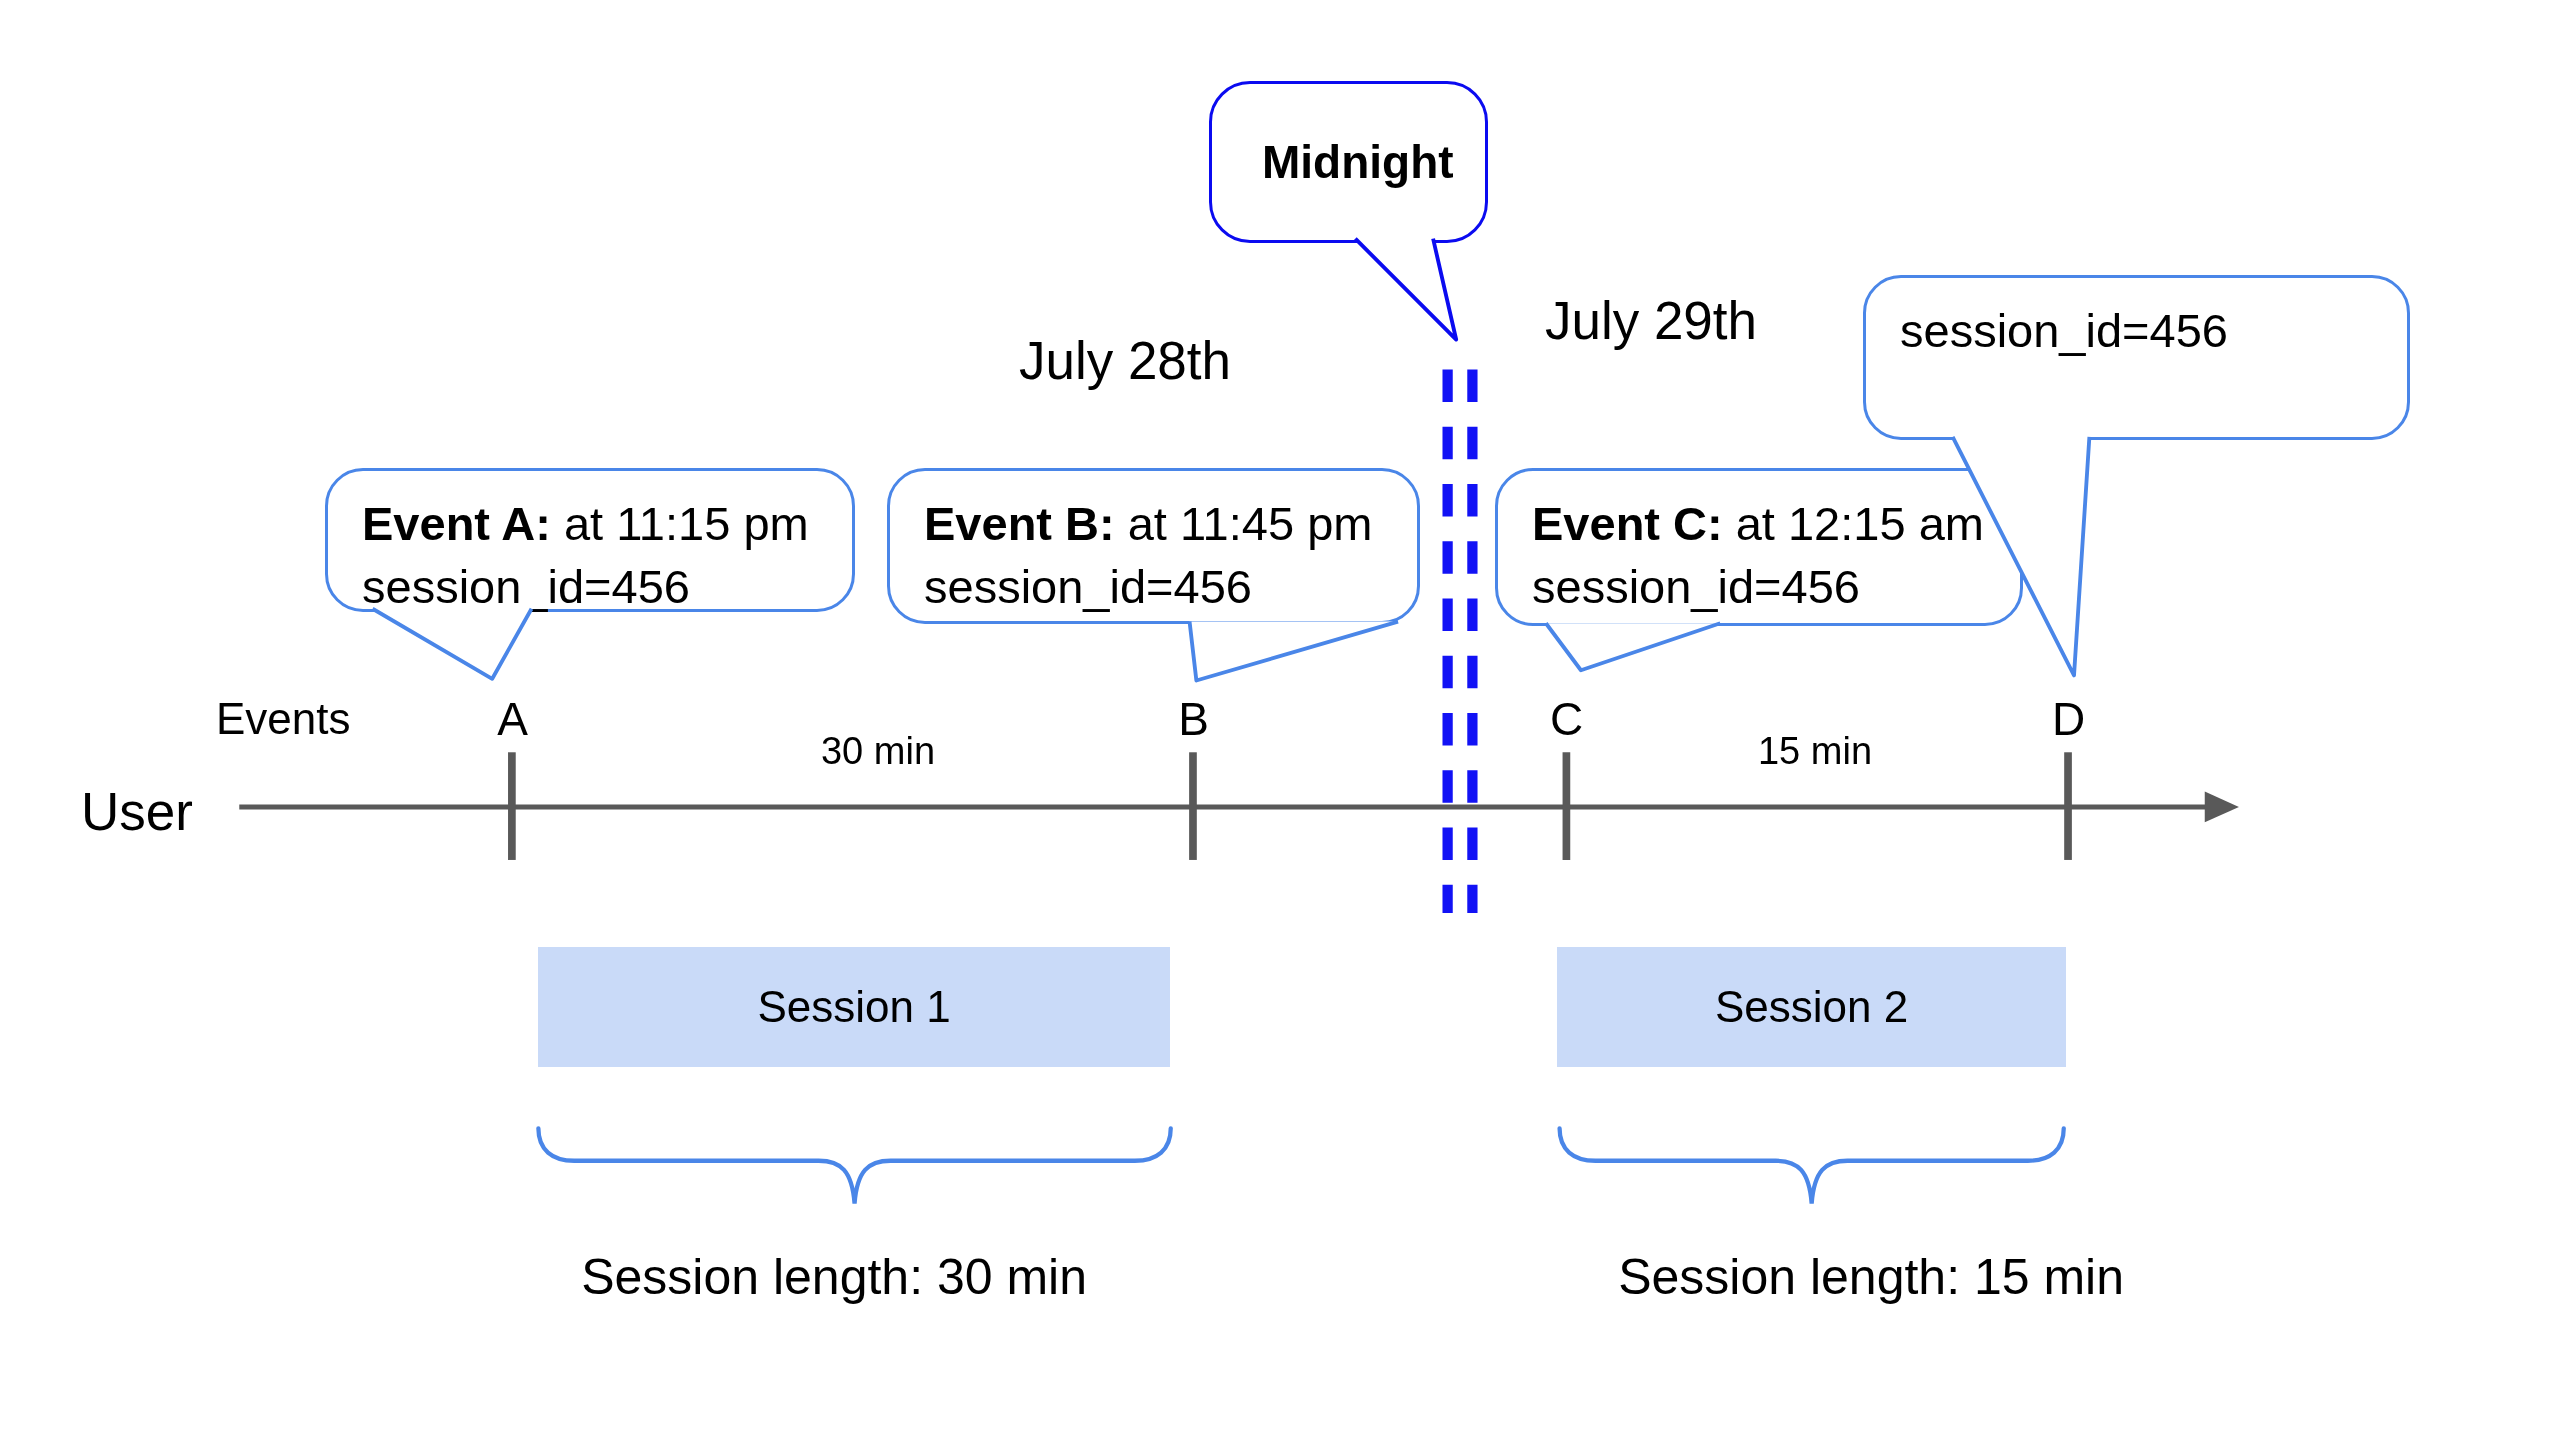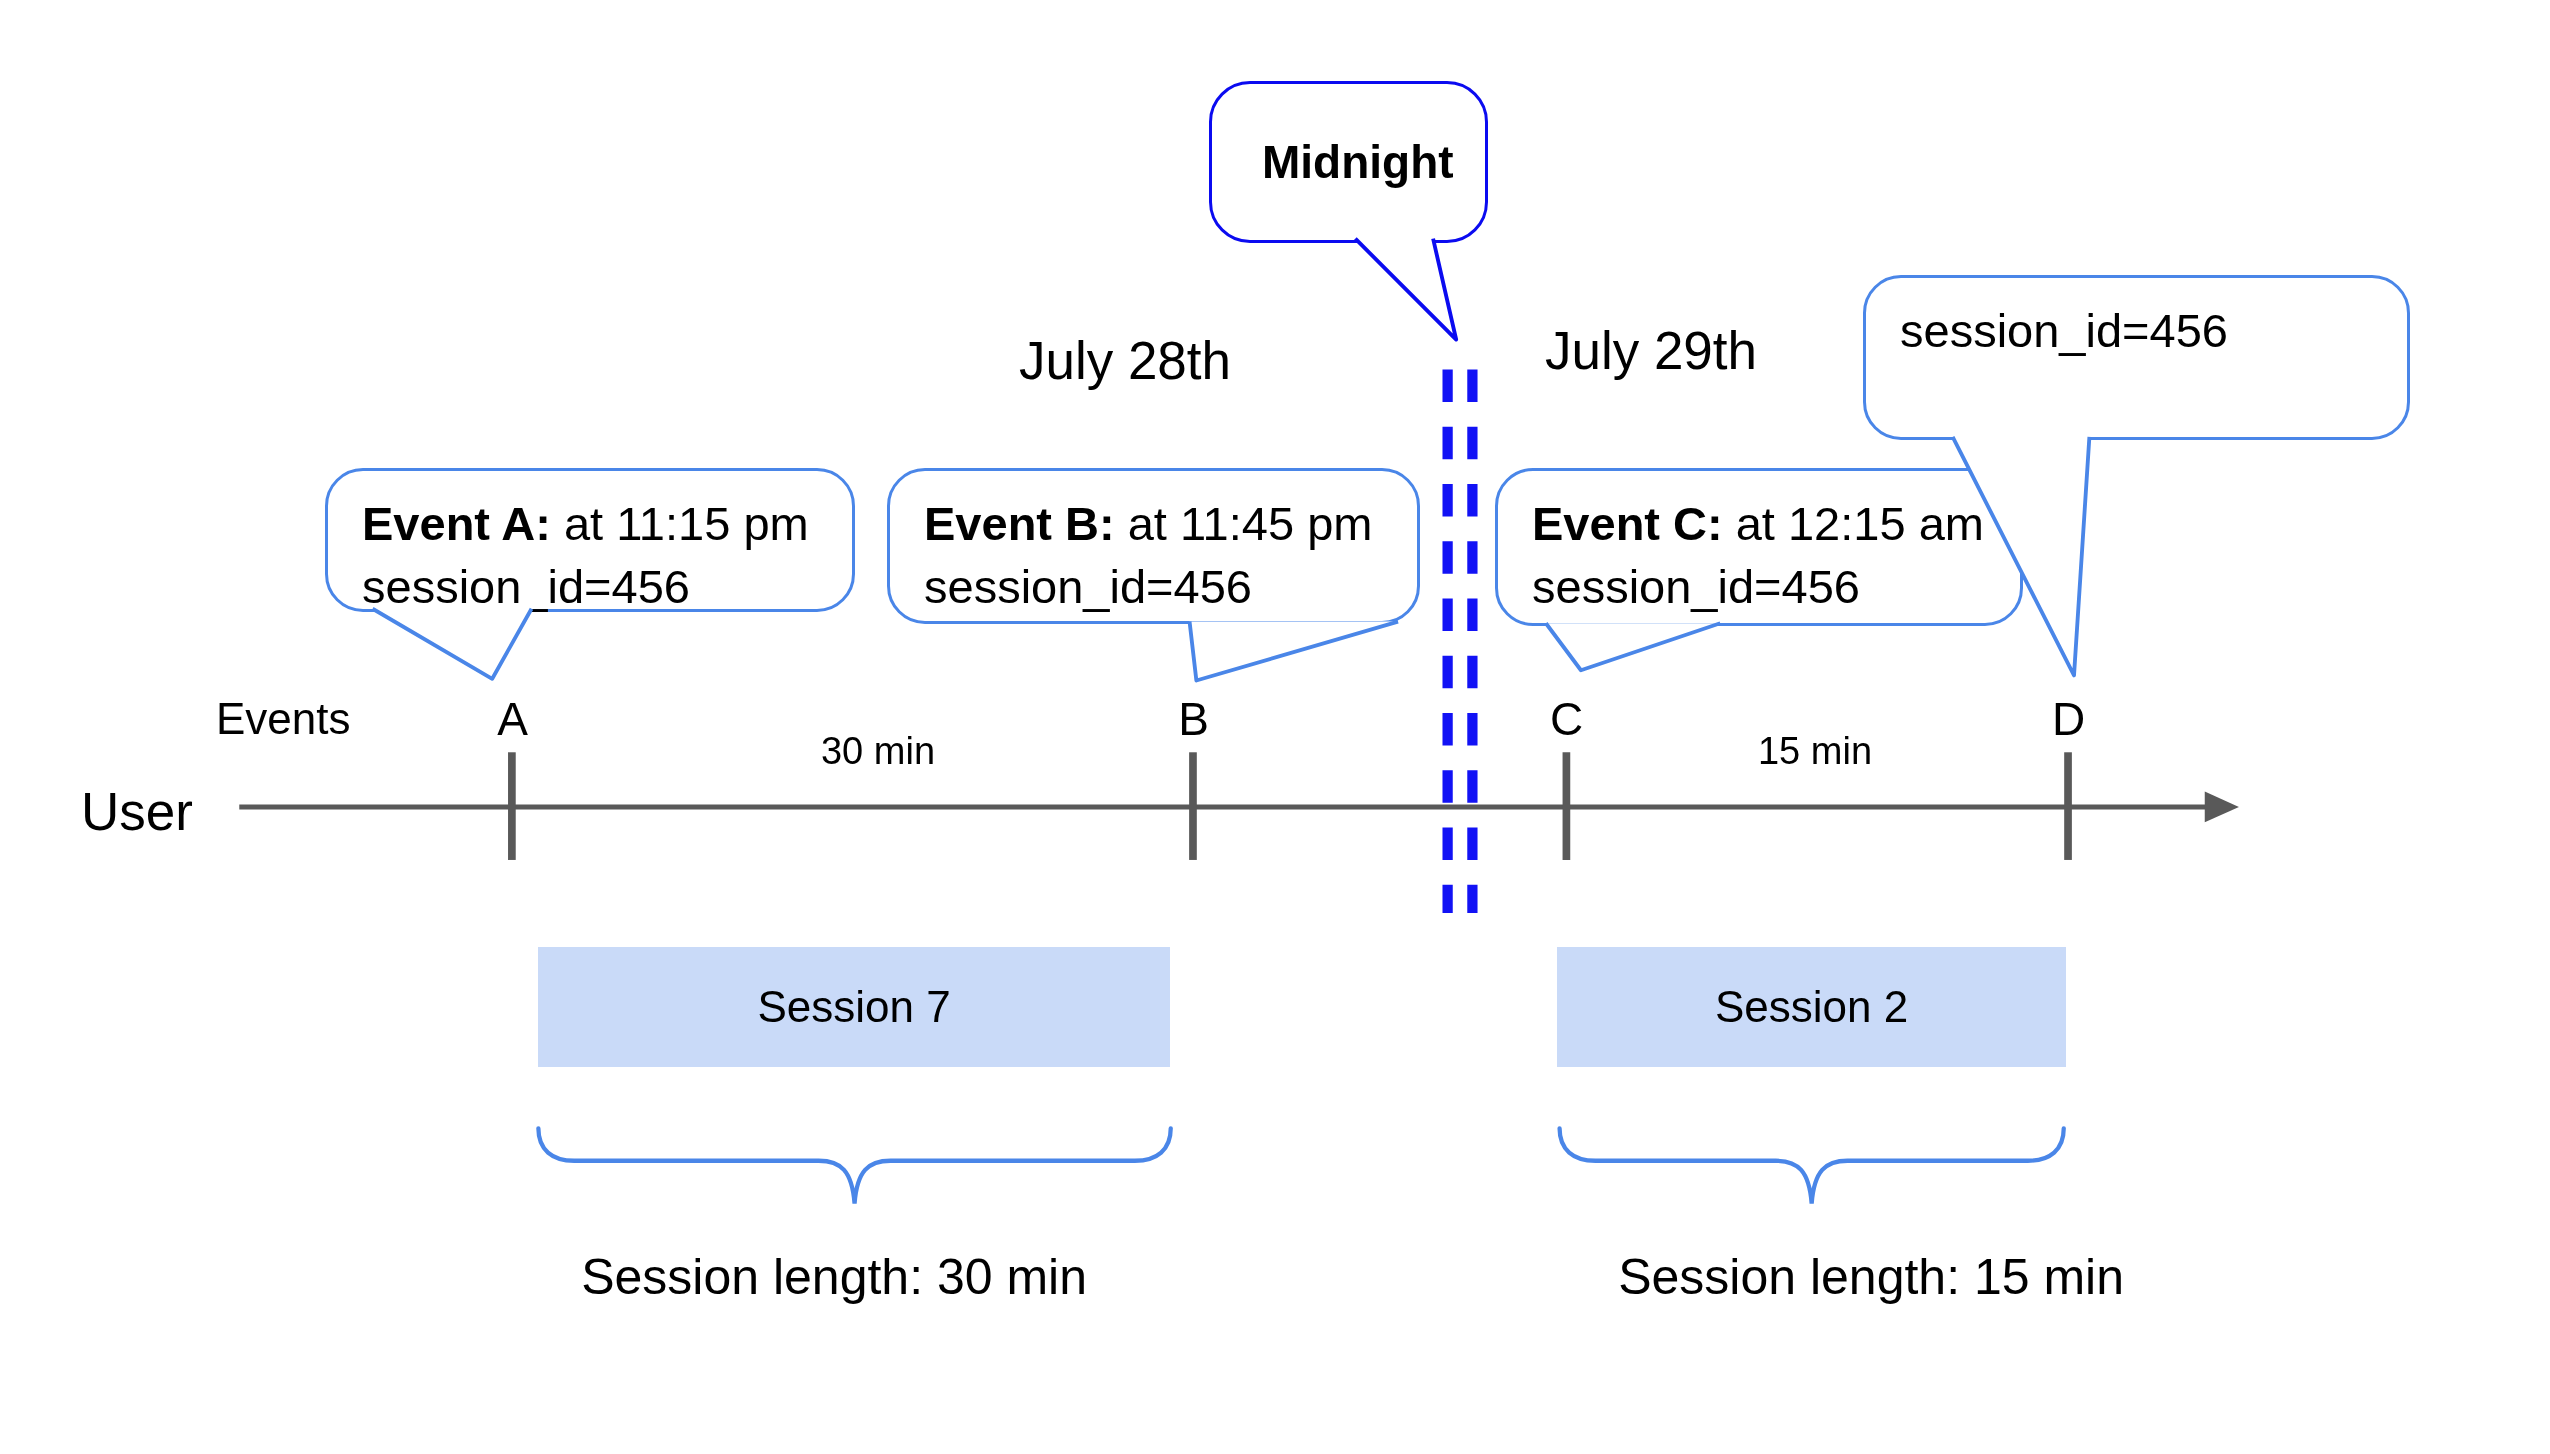--- a/index.html
+++ b/index.html
@@ -60,21 +60,21 @@
     <line class="tick" x1="1833" y1="880" x2="1833" y2="1006"></line>
     <line class="tick" x1="2420" y1="880" x2="2420" y2="1006"></line>
 
     <path class="brace" d="M 630 1320 C 630 1345, 646 1358, 672 1358 L 958 1358 C 984 1358, 997 1370, 1000 1408
          C 1003 1370, 1016 1358, 1042 1358 L 1328 1358 C 1354 1358, 1370 1345, 1370 1320"></path>
     <path class="brace" d="M 1825 1320 C 1825 1345, 1841 1358, 1867 1358 L 2078 1358 C 2104 1358, 2117 1370, 2120 1408
          C 2123 1370, 2136 1358, 2162 1358 L 2373 1358 C 2399 1358, 2415 1345, 2415 1320"></path>
   </svg>
 
   <div class="date-label abs" style="left:954px;top:306px;margin-top:24px;">July 28th</div>
-  <div class="date-label abs" style="left:1480px;top:320px;">July 29th</div>
+  <div class="date-label abs" style="left:1480px;top:290px;">July 29th</div>
 
   <div class="bubble-midnight" style="left:1209px;top:81px;width:279px;height:162px;">
     <span>Midnight</span>
   </div>
 
   <div class="bubble" style="left:325px;top:468px;width:530px;height:144px;">
     <div><span class="bold">Event A:</span><span> at 11:15 pm</span></div>
     <div>session_id=456</div>
   </div>
 
@@ -104,21 +104,21 @@
   <div class="letter abs" style="left:461px;top:692px;">A</div>
   <div class="letter abs" style="left:1142px;top:692px;">B</div>
   <div class="letter abs" style="left:1515px;top:692px;">C</div>
   <div class="letter abs" style="left:2017px;top:692px;">D</div>
   <div class="user-label abs" style="left:81px;top:781px;">User</div>
 
   <div class="gap-label abs" style="left:750px;top:730px;">30 min</div>
   <div class="gap-label abs" style="left:1687px;top:730px;">15 min</div>
 
   <div class="session-box" style="left:538px;top:947px;width:632px;height:120px;">
-    <span>Session 7</span>
+    <span>Session 1</span>
   </div>
   <div class="session-box" style="left:1557px;top:947px;width:509px;height:120px;">
     <span>Session 2</span>
   </div>
 
   <div class="length-label abs" style="left:489px;top:1248px;">Session length: 30 min</div>
   <div class="length-label abs" style="left:1526px;top:1248px;">Session length: 15 min</div>
 
 </div>
 

